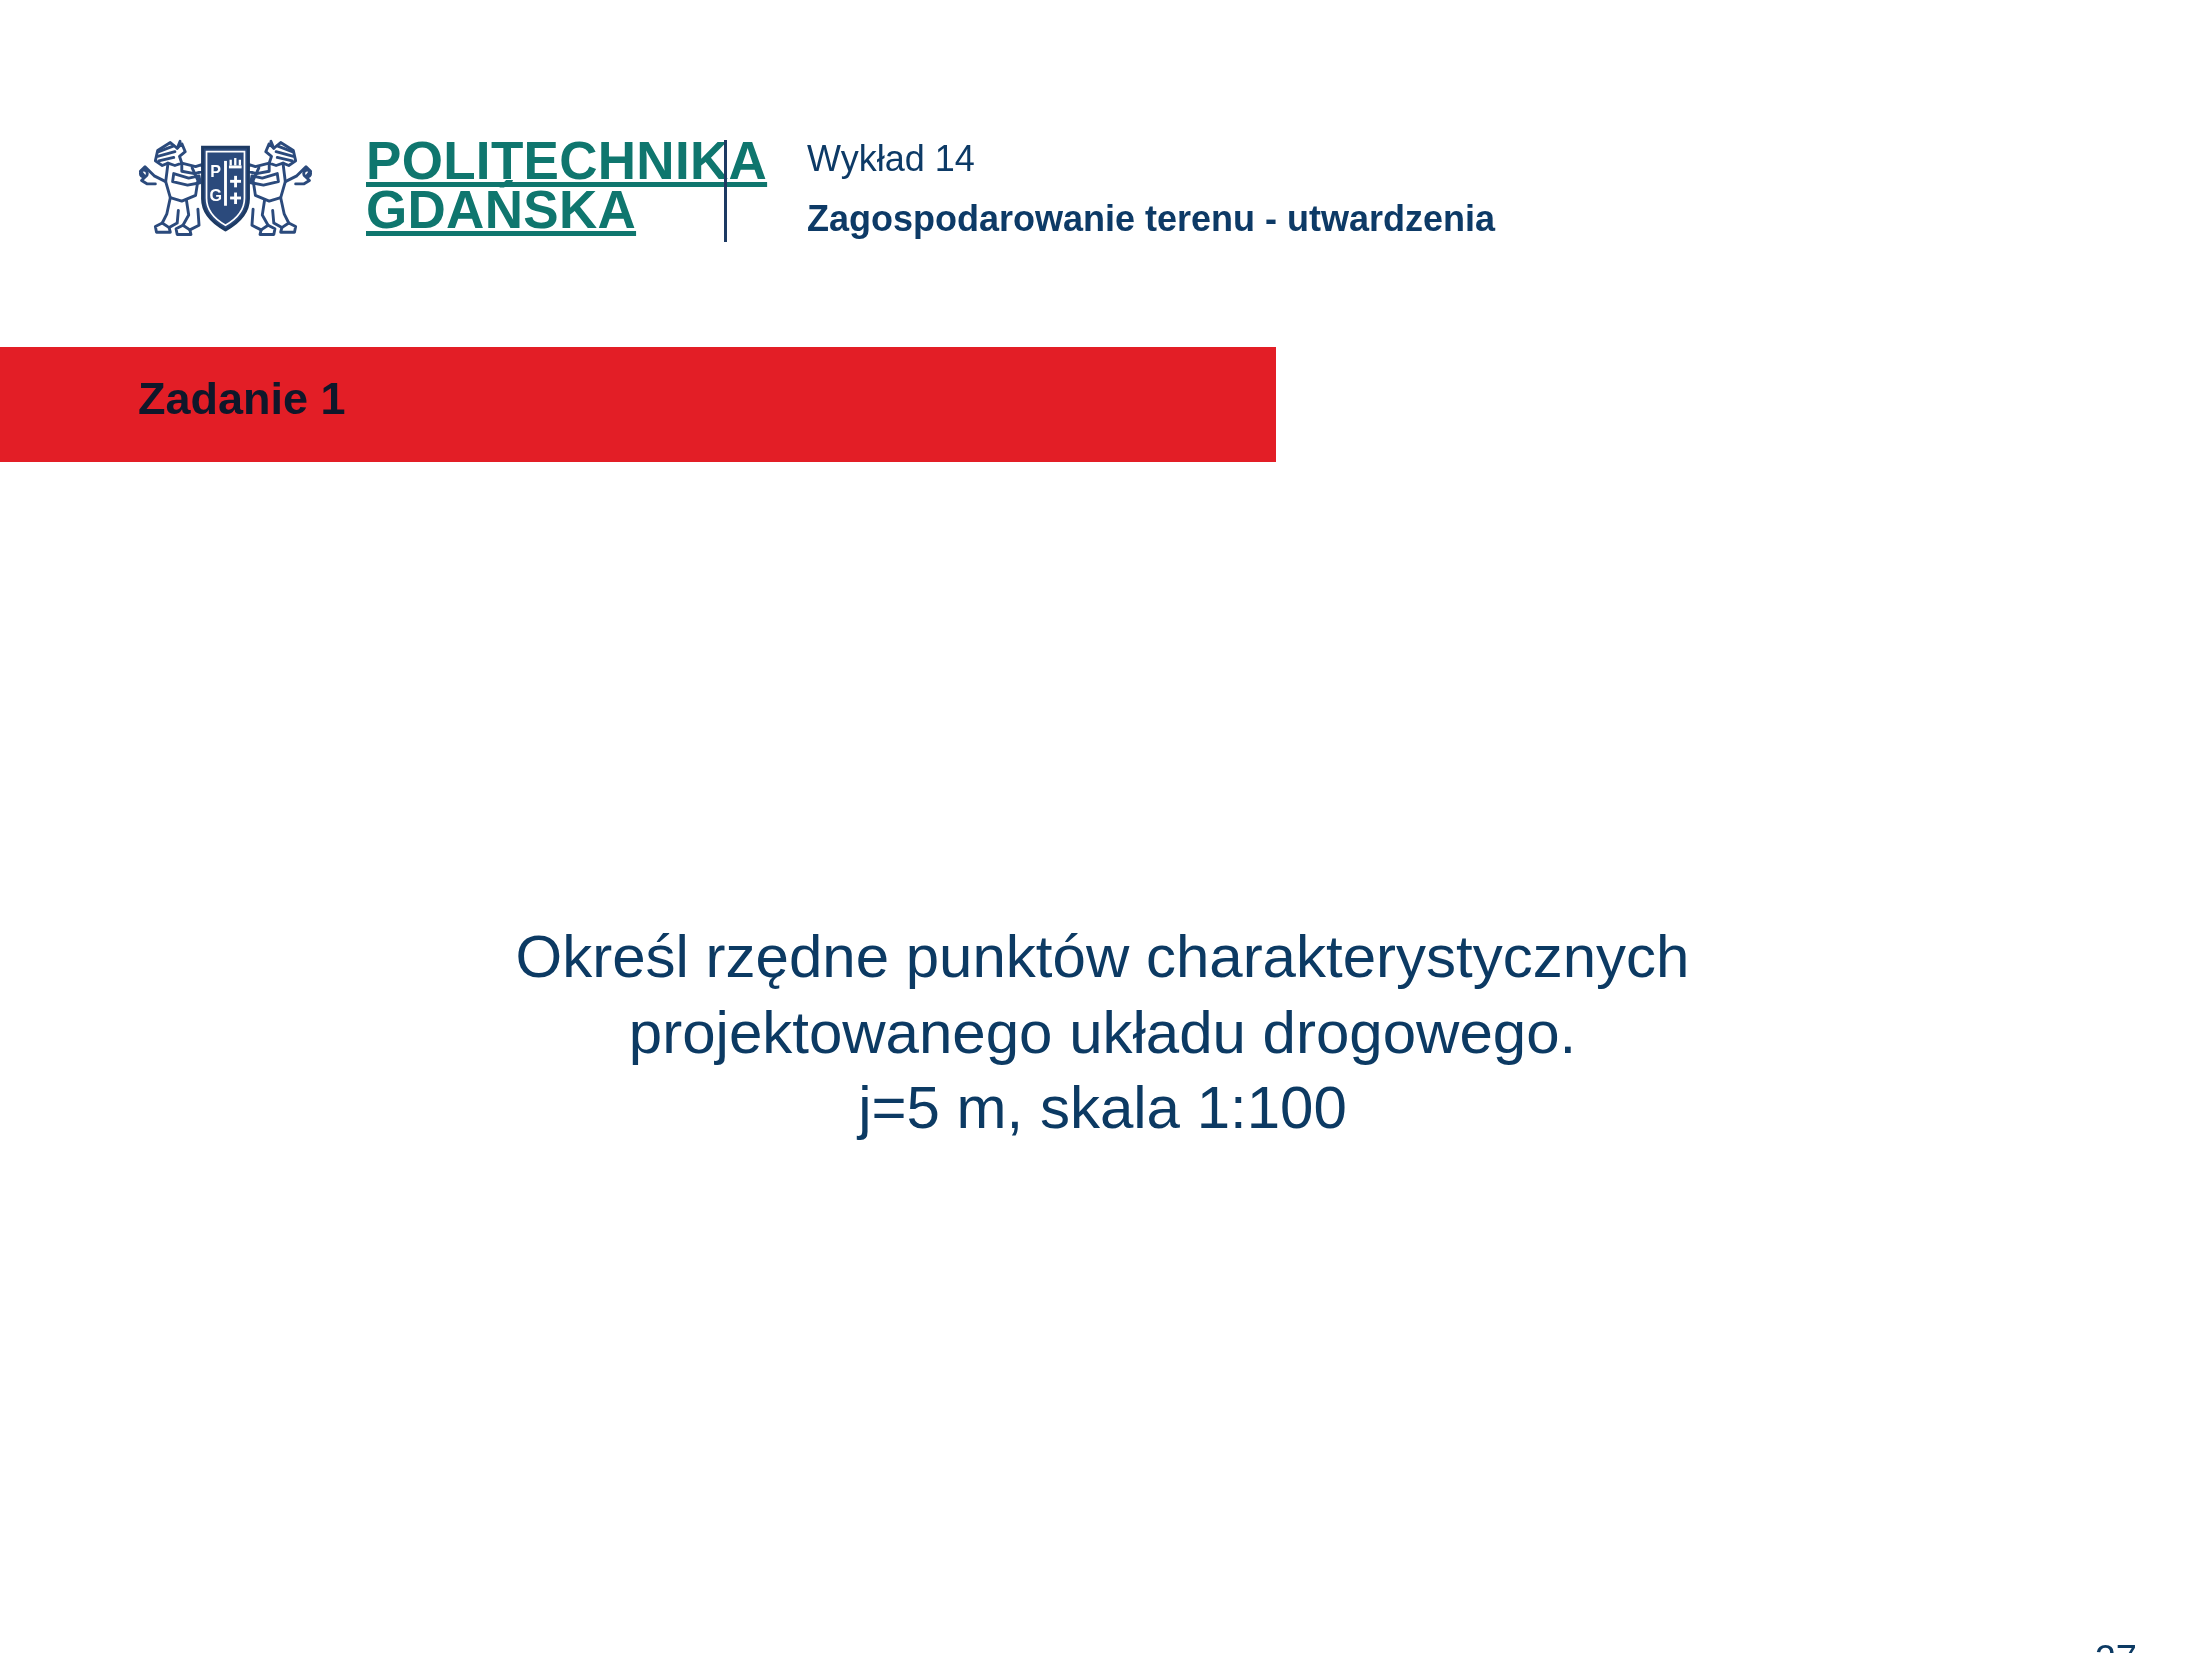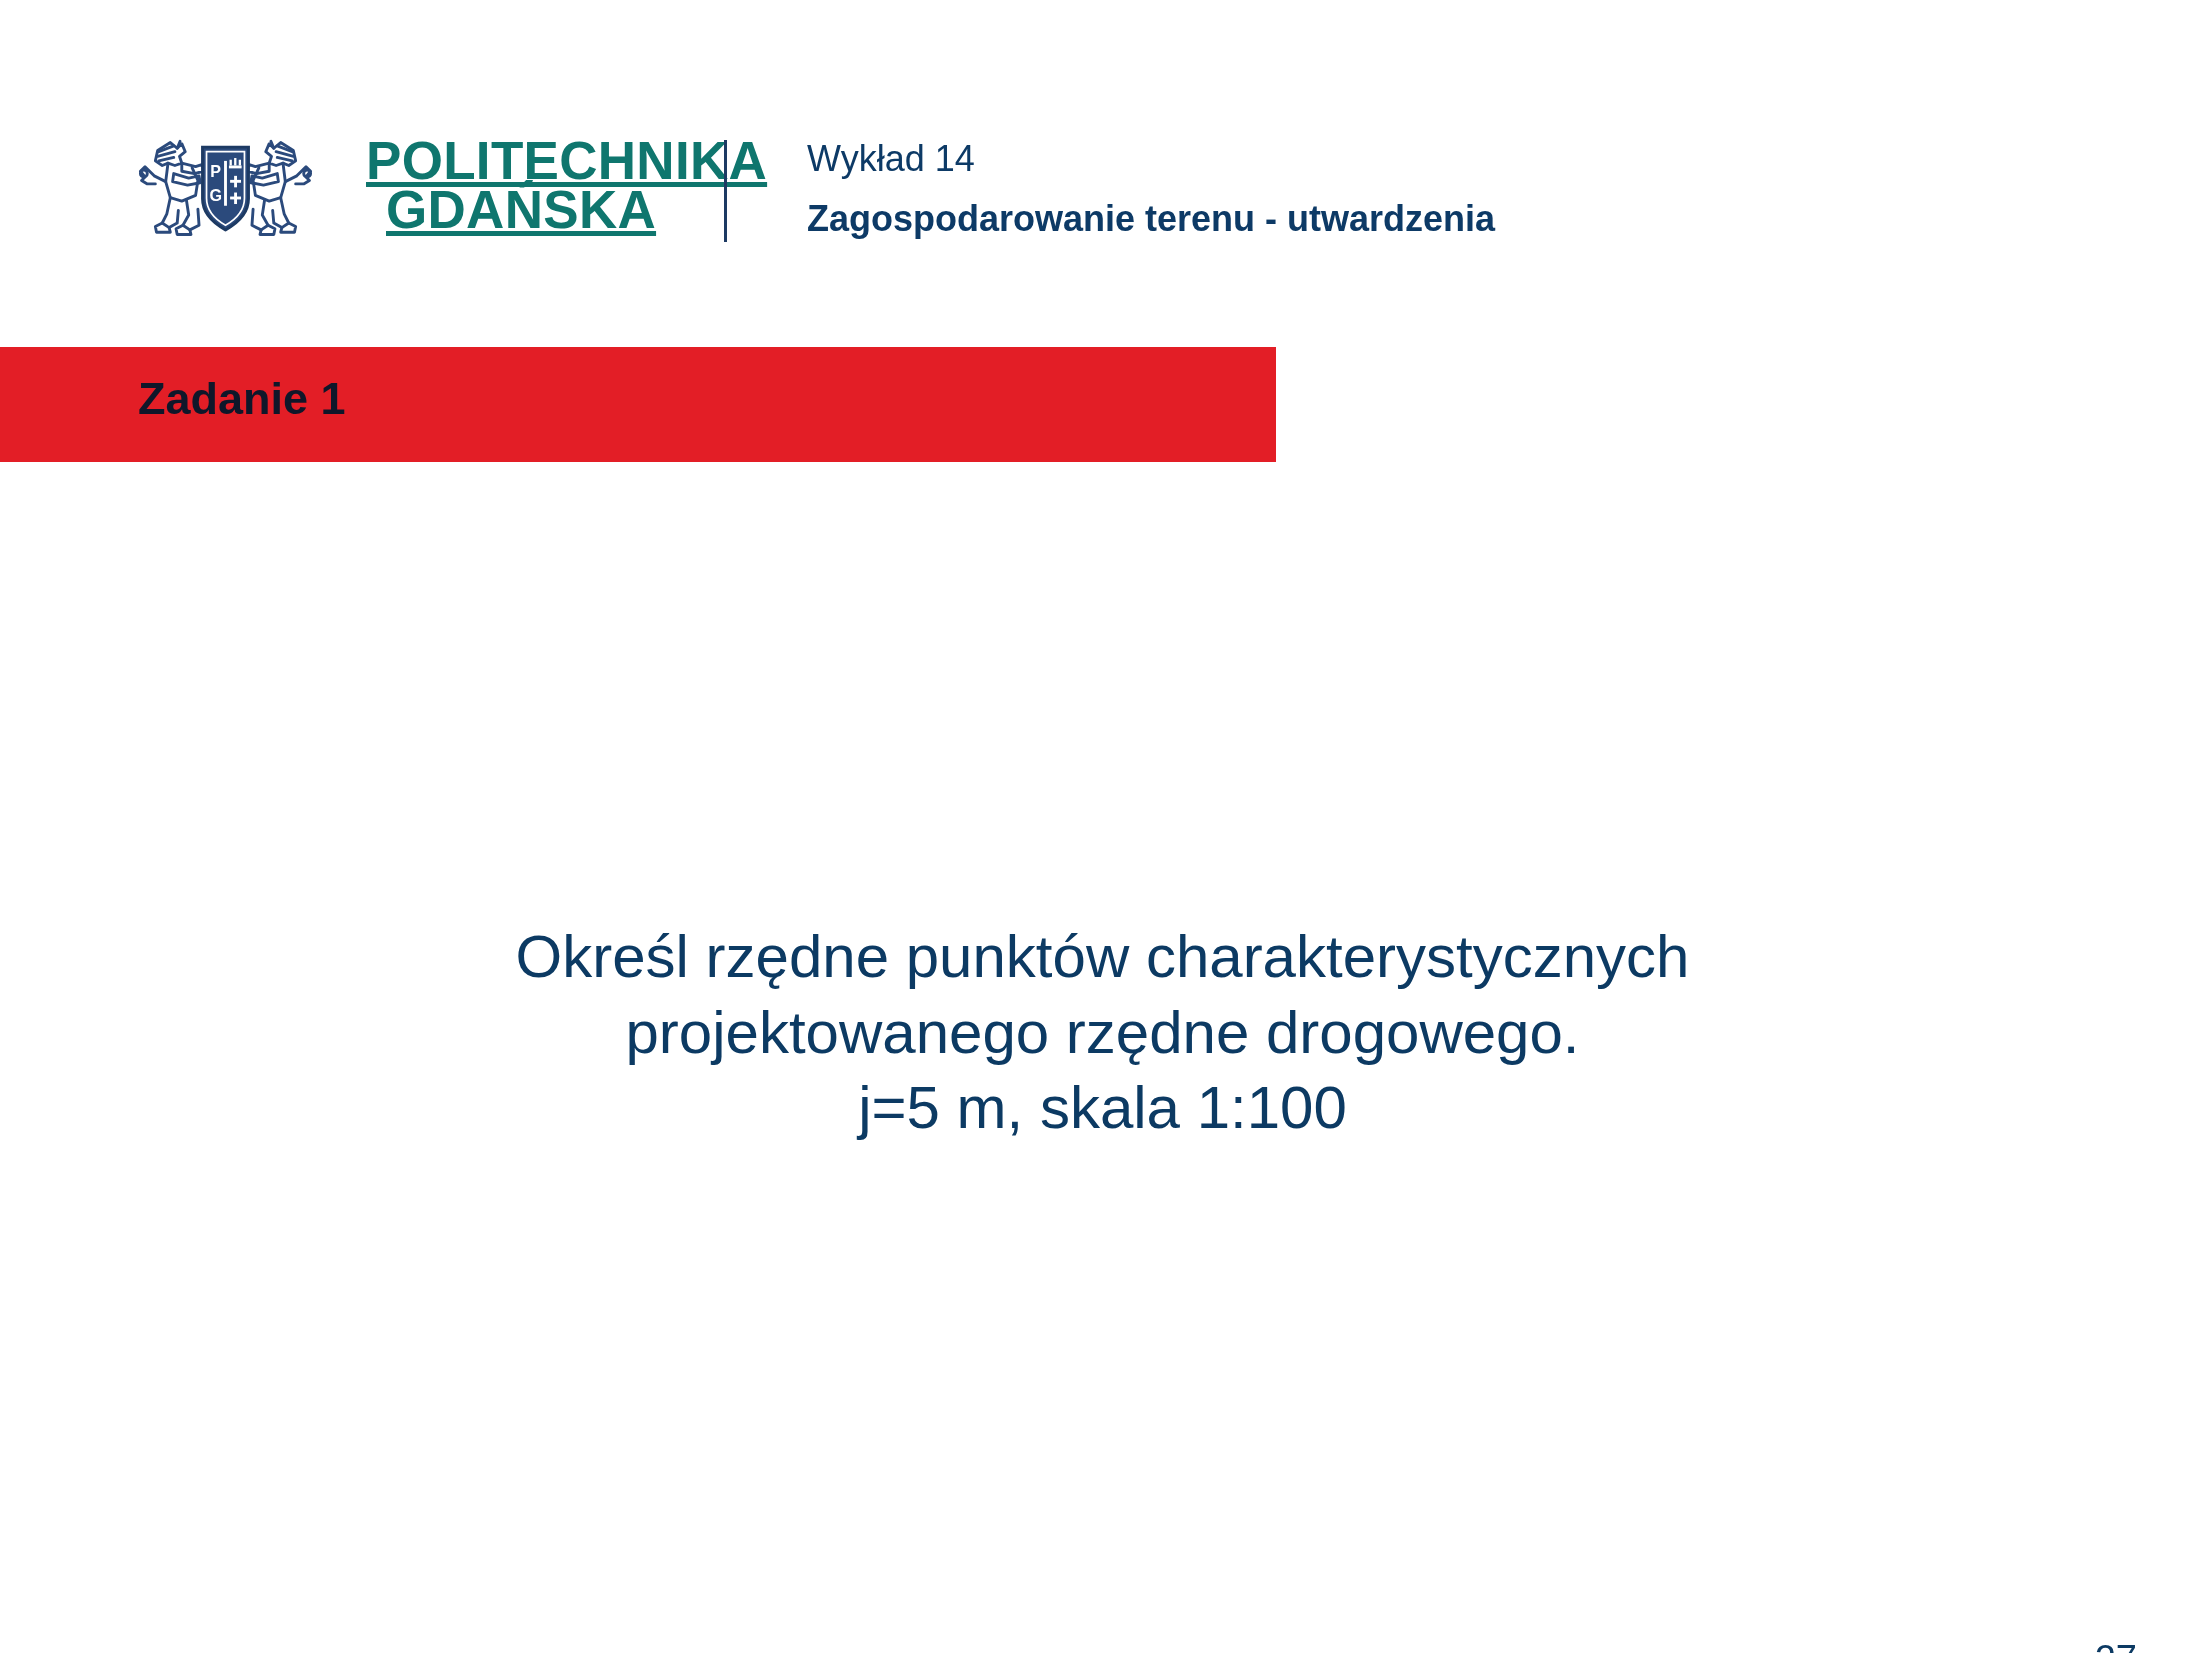--- a/index.html
+++ b/index.html
@@ -40,21 +40,21 @@
     width: 345px;
     color: #0f766e;
     font-family: "Liberation Sans Narrow", "Liberation Sans", sans-serif;
     font-weight: bold;
     font-size: 53px;
     line-height: 0.92;
     letter-spacing: 0.3px;
     text-decoration: underline;
   }
   .logo-wordmark .l1 { display: block; }
-  .logo-wordmark .l2 { display: block; margin-left: 20px; }
+  .logo-wordmark .l2 { display: block; }
 
   .header-divider {
     position: absolute;
     left: 724px;
     top: 140px;
     width: 3.4px;
     height: 102px;
     background: #1d3a63;
   }
 
@@ -220,18 +220,18 @@
     <div class="header-line2">Zagospodarowanie terenu - utwardzenia</div>
   </div>
 </div>
 
 <div class="red-banner">
   <div class="red-banner-label">Zadanie 1</div>
 </div>
 
 <div class="body-block">
   <span class="body-line">Określ rzędne punktów charakterystycznych</span>
-  <span class="body-line">projektowanego rzędne drogowego.</span>
+  <span class="body-line">projektowanego układu drogowego.</span>
   <span class="body-line">j=5 m, skala 1:100</span>
 </div>
 
 <div class="page-number">27</div>
 
 
 </body></html>

